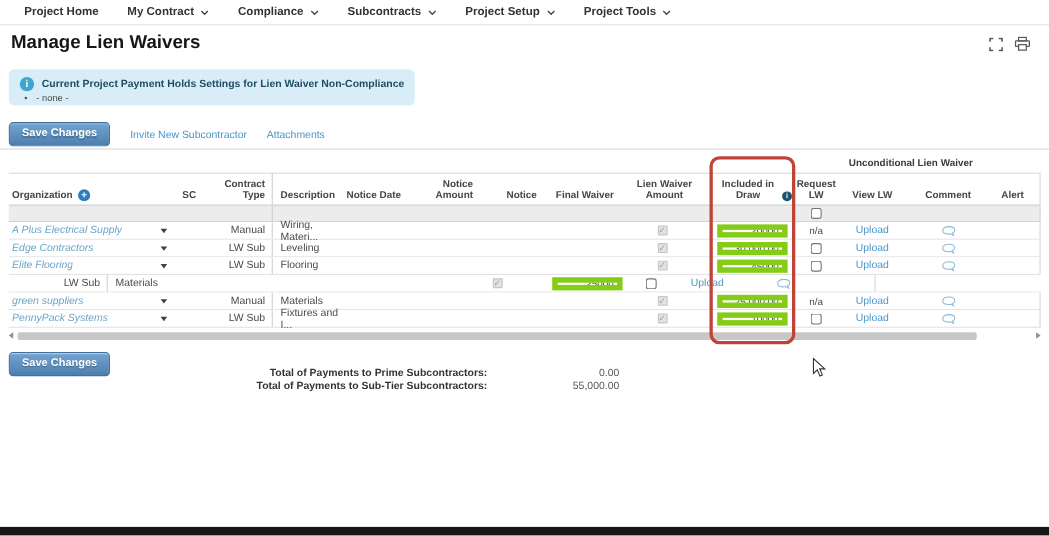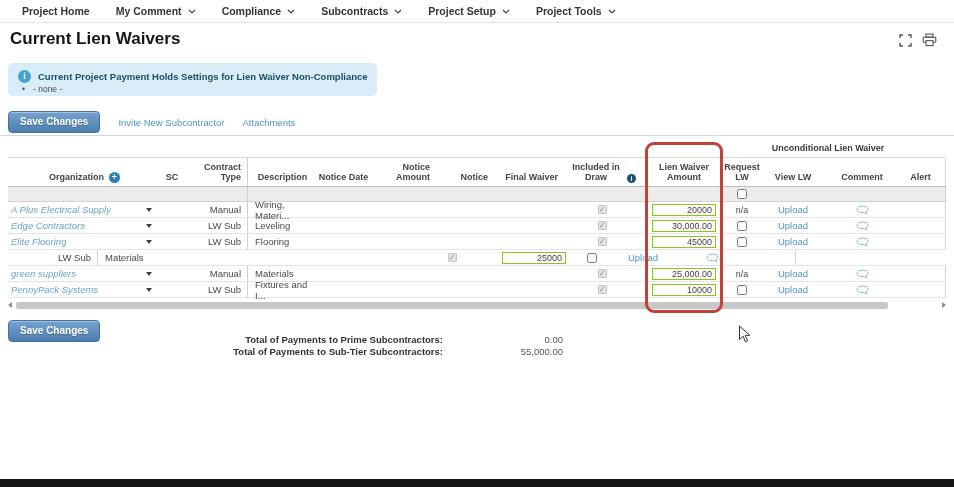--- a/index.html
+++ b/index.html
@@ -31,21 +31,21 @@
          box-shadow: inset 0 1px 0 rgba(255,255,255,.35); text-shadow: 0 1px 1px rgba(0,0,0,.25); }
   .tool-link, .cell-link { color: #4b96c8; font-size: 9.5px; text-decoration: none; cursor: pointer; }
   .divider { position: absolute; left: 0; right: 0; top: 135px; height: 1px; background: #d8d8d8; }
 
   
   .table-wrap { position: absolute; left: 8px; top: 142px; width: 938px; }
   .group-row { position: relative; height: 15px; }
   .group-label { position: absolute; left: 750px; width: 140px; text-align: center; font-size: 9px; font-weight: bold; color: #3a3a3a; top: 1px; }
   .thead { display: flex; border-top: 1px solid #d9d9d9; border-bottom: 1px solid #c0c0c0; height: 30px;
            font-size: 9px; font-weight: bold; color: #454545; background: #fff; }
-  .th { display: flex; align-items: flex-end; padding-bottom: 3px; line-height: 1.18; justify-content: center; }
+  .th { display: flex; align-items: flex-end; padding-bottom: 3px; line-height: 1.18; }
   .tr { display: flex; align-items: center; height: 16px; border-bottom: 1px solid #e3e3e3; font-size: 9.5px; color: #4a4a4a; background: #fff; }
   .tr.empty { height: 15px; background: #ececec; border-bottom: 1px solid #d2d2d2; }
   .td { display: flex; align-items: center; height: 100%; }
 
   .c-org   { width: 150px; padding-left: 3px; }
   .c-sc    { width: 28px;  justify-content: center; }
   .c-ct    { width: 62px;  justify-content: flex-end; padding-right: 6px; border-right: 1px solid #cfcfcf; }
   .c-desc  { width: 62px;  padding-left: 7px; }
   .c-ndate { width: 62px;  padding-left: 5px; }
   .c-namt  { width: 62px;  justify-content: flex-end; padding-right: 4px; align-items: flex-end; }
@@ -70,21 +70,21 @@
                font-weight: bold; text-align: center; line-height: 9px; margin-left: 3px; display: inline-block; }
 
   .org-link { font-style: italic; color: #6ba5c9; text-decoration: none; cursor: pointer; white-space: nowrap;
               overflow: hidden; text-overflow: ellipsis; max-width: 128px; }
   .caret { width: 0; height: 0; border-left: 3.5px solid transparent; border-right: 3.5px solid transparent;
            border-top: 4px solid #3f3f3f; margin-left: auto; margin-right: 6px; cursor: pointer; }
 
   .cb-dis { width: 9px; height: 9px; background: #e2e2e2; border: 1px solid #c6c6c6; border-radius: 1px;
             color: #9b9b9b; font-size: 8px; line-height: 7px; text-align: center; display: inline-block; }
   input[type="checkbox"].cb { width: 10px; height: 10px; margin: 0; accent-color: #fff; }
-  .amt { width: 64px; height: 12px; border: 1px solid #84cc16; font-size: 9px; text-align: right; padding: 0 3px;
+  .amt { width: 64px; height: 12px; border: 5px solid #84cc16; font-size: 9px; text-align: right; padding: 0 3px;
          font-family: inherit; color: #444; background: #fff; }
   .na { font-size: 9px; color: #4a4a4a; }
   .comment-icon svg { display: block; cursor: pointer; }
 
   .red-box { position: absolute; left: 645px; top: 142px; width: 78px; height: 171px; border: 3px solid #bf4437;
              border-radius: 9px; z-index: 6; pointer-events: none; }
 
   
   .hscroll { position: absolute; left: 8px; top: 301px; width: 938px; height: 8px; display: flex; align-items: center; }
   .sb-left  { width: 0; height: 0; border-top: 3px solid transparent; border-bottom: 3px solid transparent; border-right: 4px solid #8f8f8f; }
@@ -104,21 +104,21 @@
 </head>
 <body>
 
 <div class="screen">
 
   <div class="nav">
     <div class="nav-item">
         <span>Project Home</span>
       </div>
     <div class="nav-item">
-        <span>My Comment</span>
+        <span>My Contract</span>
         <span class="chev">
           <svg width="8" height="5" viewBox="0 0 8 5" fill="none" stroke="#444" stroke-width="1.2">
             <path d="M1 1 L4 4 L7 1"></path>
           </svg>
         </span>
       </div>
     <div class="nav-item">
         <span>Compliance</span>
         <span class="chev">
           <svg width="8" height="5" viewBox="0 0 8 5" fill="none" stroke="#444" stroke-width="1.2">
@@ -145,21 +145,21 @@
     <div class="nav-item">
         <span>Project Tools</span>
         <span class="chev">
           <svg width="8" height="5" viewBox="0 0 8 5" fill="none" stroke="#444" stroke-width="1.2">
             <path d="M1 1 L4 4 L7 1"></path>
           </svg>
         </span>
       </div>
   </div>
 
-  <div class="page-title">Current Lien Waivers</div>
+  <div class="page-title">Manage Lien Waivers</div>
   <div class="title-icons">
     <span>
         <svg width="13" height="13" viewBox="0 0 13 13" fill="none" stroke="#555" stroke-width="1.4">
           <path d="M1 4 V1 H4"></path>
           <path d="M9 1 H12 V4"></path>
           <path d="M12 9 V12 H9"></path>
           <path d="M4 12 H1 V9"></path>
         </svg>
       </span>
     <span>
@@ -210,26 +210,26 @@
         </div>
       <div class="th c-namt">
           <span>Notice Amount</span>
         </div>
       <div class="th c-not">
           <span>Notice</span>
         </div>
       <div class="th c-fw">
           <span>Final Waiver</span>
         </div>
+      <div class="th c-lwa">
+          <span>Lien Waiver Amount</span>
+        </div>
       <div class="th c-incl">
           <span>Included in Draw</span>
           <span class="mini-info">i</span>
-        </div>
-      <div class="th c-lwa">
-          <span>Lien Waiver Amount</span>
         </div>
       <div class="th c-req">
           <span>Request LW</span>
         </div>
       <div class="th c-view">
           <span>View LW</span>
         </div>
       <div class="th c-com">
           <span>Comment</span>
         </div>

